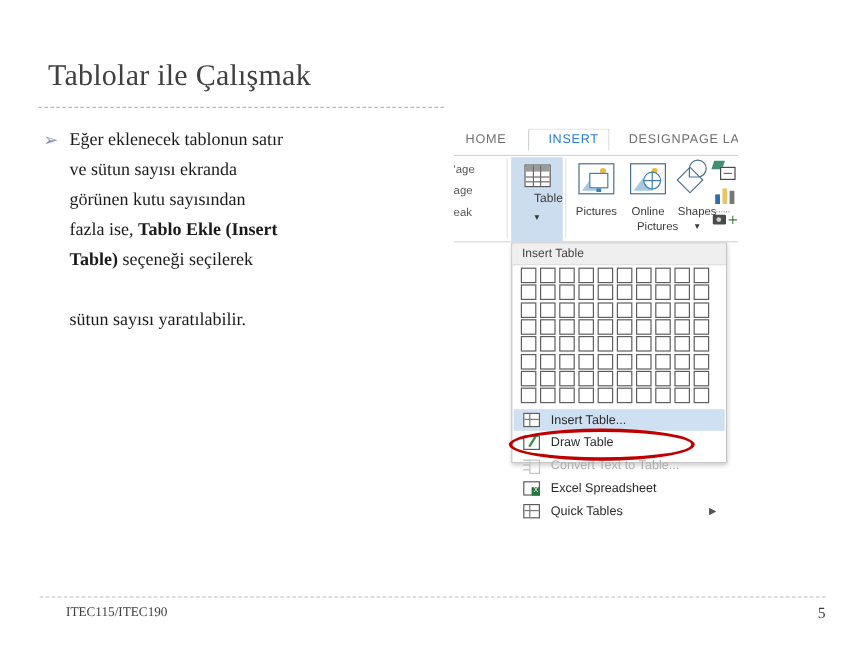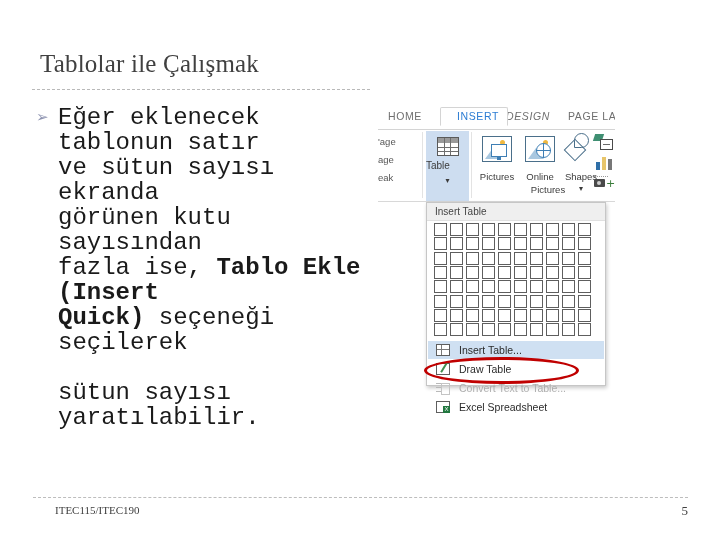--- a/index.html
+++ b/index.html
@@ -18,22 +18,22 @@
     border-top:1px dashed #b9b9b9;
   }
   
   #body-block{position:absolute;left:34px;top:105px;width:345px;}
   .bullet-row{display:flex;align-items:flex-start;}
   .bullet-mark{
     flex:0 0 auto;width:22px;font-family:"DejaVu Sans",sans-serif;
     font-size:15px;line-height:25px;color:#8d93b0;padding-left:2px;
   }
   .bullet-text{
-    flex:1 1 auto;font-family:Liberation Mono, monospace;
-    font-size:24px;line-height:25px;color:#1a1a1a;
+    flex:1 1 auto;font-family:Liberation Serif, serif;
+    font-size:15px;line-height:25px;color:#1a1a1a;
   }
   .bullet-text b{font-weight:bold;text-align:center;}
   
   #word-shot{
     position:absolute;left:378px;top:107px;width:237px;height:372px;
     background:#ffffff;overflow:hidden;
   }
   
   #tab-strip{
     position:absolute;left:0;top:0;width:237px;height:23px;background:#ffffff;
@@ -67,21 +67,21 @@
     position:absolute;left:48px;top:1px;width:43px;height:70px;background:#cdddf0;
   }
   #table-glyph{
     position:absolute;left:11px;top:6px;width:22px;height:19px;
     border:1.4px solid #5a5a5a;box-sizing:border-box;background:#ffffff;
   }
   #table-glyph .hdr{position:absolute;left:0;top:0;right:0;height:5px;background:#9a9a9a;}
   #table-glyph .vl{position:absolute;top:0;bottom:0;width:1px;background:#6e6e6e;}
   #table-glyph .hl{position:absolute;left:0;right:0;height:1px;background:#6e6e6e;}
   #table-label{
-    position:absolute;left:0;top:29px;width:43px;text-align:left;
+    position:absolute;left:0;top:29px;width:43px;text-align:right;
     font-family:"Liberation Sans",sans-serif;font-size:10px;color:#3b3b3b;
   }
   #table-caret{
     position:absolute;left:0;top:45px;width:43px;text-align:center;
     font-family:"DejaVu Sans",sans-serif;font-size:8px;color:#3b3b3b;
   }
   
   .illus{position:absolute;top:2px;}
   .illus .cap{
     position:absolute;top:39px;font-family:"Liberation Sans",sans-serif;
@@ -171,34 +171,34 @@
 <div id="title-rule"></div>
 
 <div id="body-block">
   <div class="bullet-row">
     <div class="bullet-mark">➢</div>
     <div class="bullet-text">
       <span>Eğer eklenecek tablonun satır</span><br>
       <span>ve sütun sayısı ekranda</span><br>
       <span>görünen kutu sayısından</span><br>
       <span>fazla ise, </span><b>Tablo Ekle (Insert</b><br>
-      <b>Quick)</b><span> seçeneği seçilerek</span><br>
+      <b>Table)</b><span> seçeneği seçilerek</span><br>
       <br>
       <span>sütun sayısı yaratılabilir.</span>
     </div>
   </div>
 </div>
 
 <div id="word-shot">
 
   <div id="tab-strip">
     <div class="tabline"></div>
     <div class="rtab" style="left:10px;">HOME</div>
     <div class="rtab active" style="left:62px;padding-left:16px;">INSERT</div>
-    <div class="rtab" style="left:128px;font-style:italic;">DESIGN</div>
+    <div class="rtab" style="left:146px;">DESIGN</div>
     <div class="rtab" style="left:190px;">PAGE LA</div>
   </div>
 
   <div id="ribbon">
     <div class="ribbon-base"></div>
 
     <div class="pagescut" style="top:6px;">'age</div>
     <div class="pagescut" style="top:24px;">age</div>
     <div class="pagescut" style="top:42px;">eak</div>
     <div class="grp-sep" style="left:44px;"></div>
@@ -374,20 +374,28 @@
           <span class="bx"></span>
         </span>
       <span class="mtxt">Convert Text to Table...</span>
     </div>
     <div class="menu-item" style="top:195px;">
       <span class="mico xls">
           <span class="gr">X</span>
         </span>
       <span class="mtxt">Excel Spreadsheet</span>
     </div>
+    <div class="menu-item" style="top:214px;">
+      <span class="mico tbl">
+          <i style="left:4px;top:0;width:1px;height:10px;"></i>
+          <i style="left:0;top:4px;width:12px;height:1px;"></i>
+        </span>
+      <span class="mtxt">Quick Tables</span>
+      <span class="arrow">▶</span>
+    </div>
   </div>
 
   <div id="red-ellipse" style="border-color: rgb(192, 0, 0);"></div>
 </div>
 
 <div id="footer-rule"></div>
 <div id="footer-left">ITEC115/ITEC190</div>
 <div id="footer-page">5</div>
 
 </body></html>

